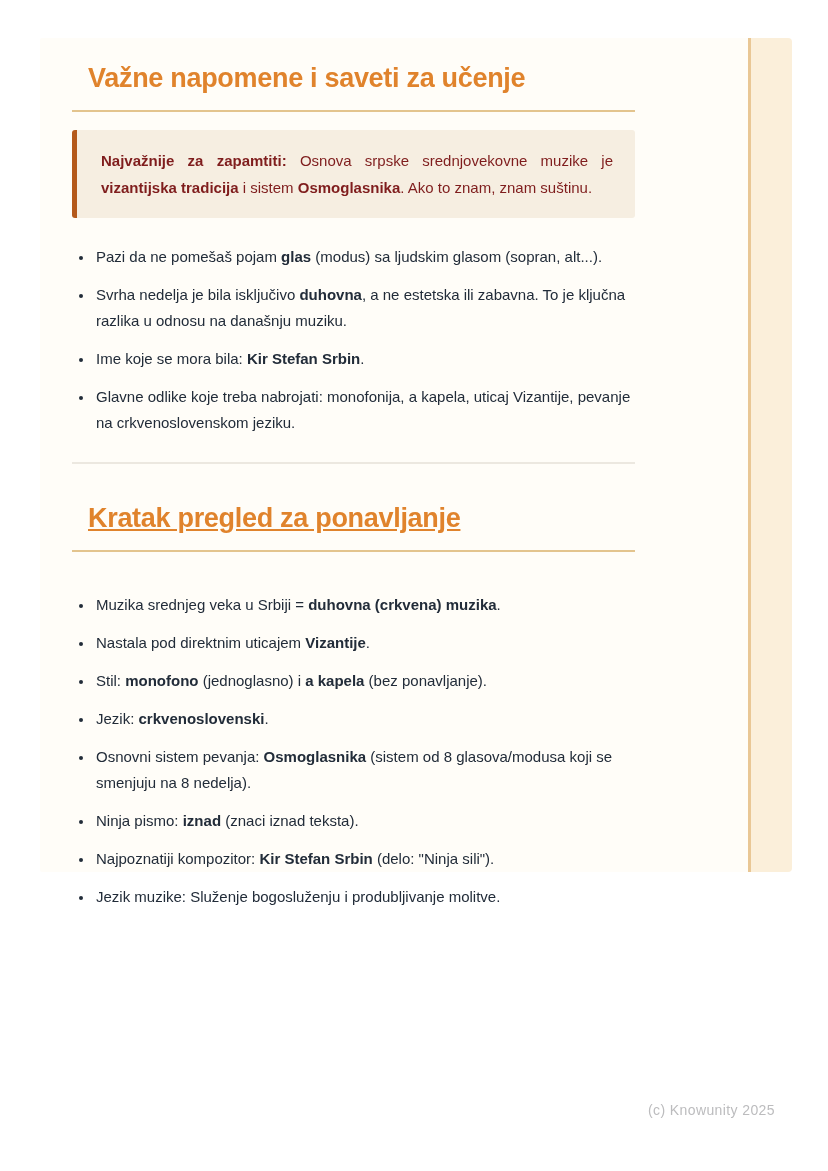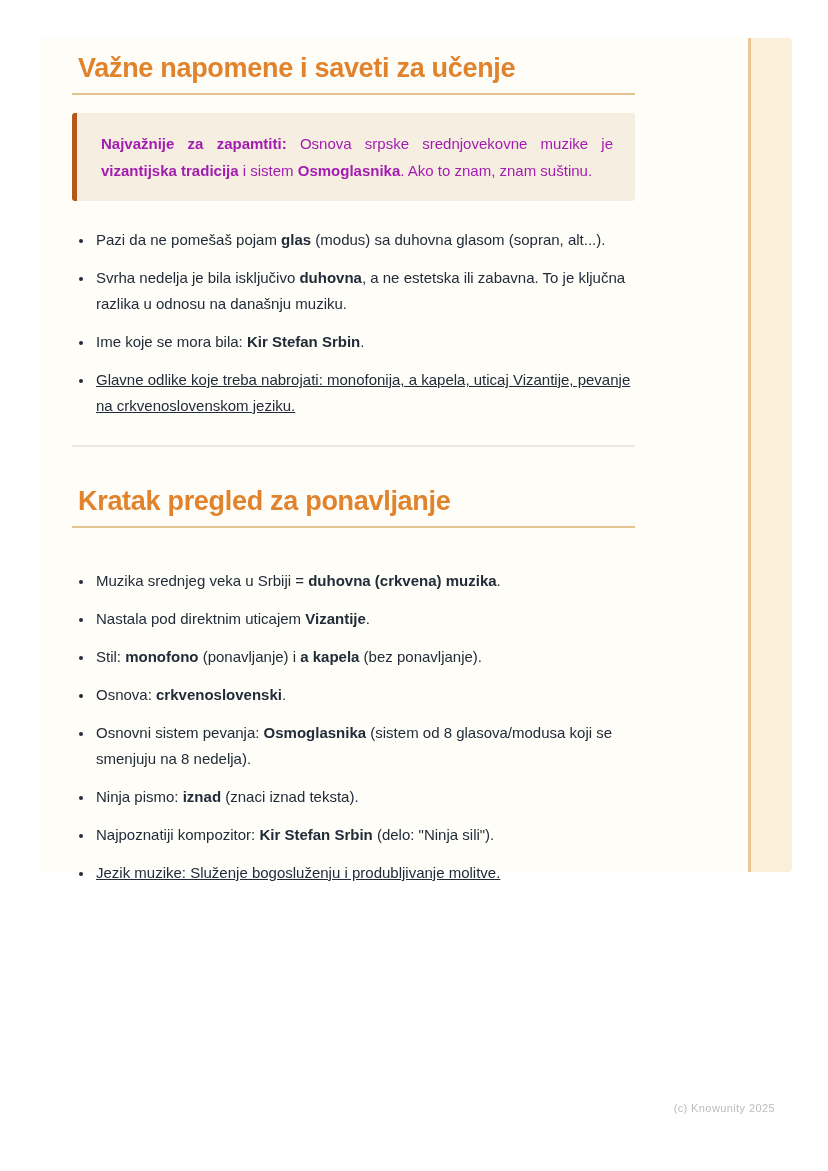--- a/index.html
+++ b/index.html
@@ -15,21 +15,21 @@
     position:absolute;
     left:40px; top:38px;
     width:708px; height:834px;
     background:#fffdf8;
     box-sizing:border-box;
     padding:8px 0 0 32px;
     border-radius:2px 0 0 2px;
   }
   .content { width:563px; }
   h1.section-title {
-    margin:6px;
+    margin:16px;
     font-size:27px;
     line-height:32px;
     font-weight:700;
     color:#e0832c;
     letter-spacing:-0.3px;
   }
   .title-rule {
     width:563px; height:2px;
     background:#e3c48e;
     margin-top:9px;
@@ -42,97 +42,97 @@
     background:#f6eee1;
     border-left:5px solid #b4591b;
     border-radius:3px;
     padding:17px 22px 17px 24px;
   }
   .callout p {
     margin:0;
     font-size:15px;
     line-height:27px;
     text-align:justify;
-    color:#a21caf;
+    color:#7f1d1d;
   }
   ul.bullets {
     margin:26px 0 0 0;
     padding:0 0 0 22px;
     width:563px;
     box-sizing:border-box;
     list-style:disc outside;
   }
   ul.bullets li {
     font-size:15px;
     line-height:26px;
     margin-bottom:12px;
     padding-left:2px;
     color:#222c39;
   }
-  ul.bullets li:last-child { margin-bottom:0;text-decoration:underline; }
+  ul.bullets li:last-child { margin-bottom:0; }
   ul.bullets li::marker { color:#222c39; font-size:13px; }
   .b { font-weight:700; }
   .divider {
     width:563px; height:2px;
     background:#ece8e0;
     margin-top:26px;
     border:none;
   }
-  .section-2 h1.section-title { margin-top:38px; }
+  .section-2 h1.section-title { margin-top:38px;text-decoration:underline; }
   ul.bullets.review { margin-top:40px; }
   .edge-strip {
     position:absolute;
     left:748px; top:38px;
     width:44px; height:834px;
     box-sizing:border-box;
     background:#fbefda;
     border-left:3px solid #e9c795;
     border-radius:0 4px 4px 0;
   }
   .footer {
     position:absolute;
     top:1102px; right:53px;
-    font-size:11px;
+    font-size:14px;
     letter-spacing:0.4px;
     color:#bcbcbe;
   }
 </style>
 </head>
 <body>
 
 <div class="card">
   <div class="content">
 
     <section class="section-1">
       <h1 class="section-title">Važne napomene i saveti za učenje</h1>
       <div class="title-rule"></div>
 
       <aside class="callout">
         <p><span class="b">Najvažnije za zapamtiti:</span><span> Osnova srpske srednjovekovne muzike je </span><span class="b">vizantijska tradicija</span><span> i sistem </span><span class="b">Osmoglasnika</span><span>. Ako to znam, znam suštinu.</span></p>
       </aside>
 
       <ul class="bullets">
-          <li><span>Pazi da ne pomešaš pojam </span><span class="b">glas</span><span> (modus) sa duhovna glasom (sopran, alt...).</span></li>
+          <li><span>Pazi da ne pomešaš pojam </span><span class="b">glas</span><span> (modus) sa ljudskim glasom (sopran, alt...).</span></li>
           <li><span>Svrha nedelja je bila isključivo </span><span class="b">duhovna</span><span>, a ne estetska ili zabavna. To je ključna razlika u odnosu na današnju muziku.</span></li>
           <li><span>Ime koje se mora bila: </span><span class="b">Kir Stefan Srbin</span><span>.</span></li>
           <li><span>Glavne odlike koje treba nabrojati: monofonija, a kapela, uticaj Vizantije, pevanje na crkvenoslovenskom jeziku.</span></li>
         </ul>
     </section>
 
     <div class="divider"></div>
 
     <section class="section-2">
       <h1 class="section-title">Kratak pregled za ponavljanje</h1>
       <div class="title-rule"></div>
 
       <ul class="bullets review">
           <li><span>Muzika srednjeg veka u Srbiji = </span><span class="b">duhovna (crkvena) muzika</span><span>.</span></li>
           <li><span>Nastala pod direktnim uticajem </span><span class="b">Vizantije</span><span>.</span></li>
-          <li><span>Stil: </span><span class="b">monofono</span><span> (ponavljanje) i </span><span class="b">a kapela</span><span> (bez ponavljanje).</span></li>
-          <li><span>Osnova: </span><span class="b">crkvenoslovenski</span><span>.</span></li>
+          <li><span>Stil: </span><span class="b">monofono</span><span> (jednoglasno) i </span><span class="b">a kapela</span><span> (bez ponavljanje).</span></li>
+          <li><span>Jezik: </span><span class="b">crkvenoslovenski</span><span>.</span></li>
           <li><span>Osnovni sistem pevanja: </span><span class="b">Osmoglasnika</span><span> (sistem od 8 glasova/modusa koji se smenjuju na 8 nedelja).</span></li>
           <li><span>Ninja pismo: </span><span class="b">iznad</span><span> (znaci iznad teksta).</span></li>
           <li><span>Najpoznatiji kompozitor: </span><span class="b">Kir Stefan Srbin</span><span> (delo: "Ninja sili").</span></li>
           <li><span>Jezik muzike: Služenje bogosluženju i produbljivanje molitve.</span></li>
         </ul>
     </section>
 
   </div>
 </div>
 

